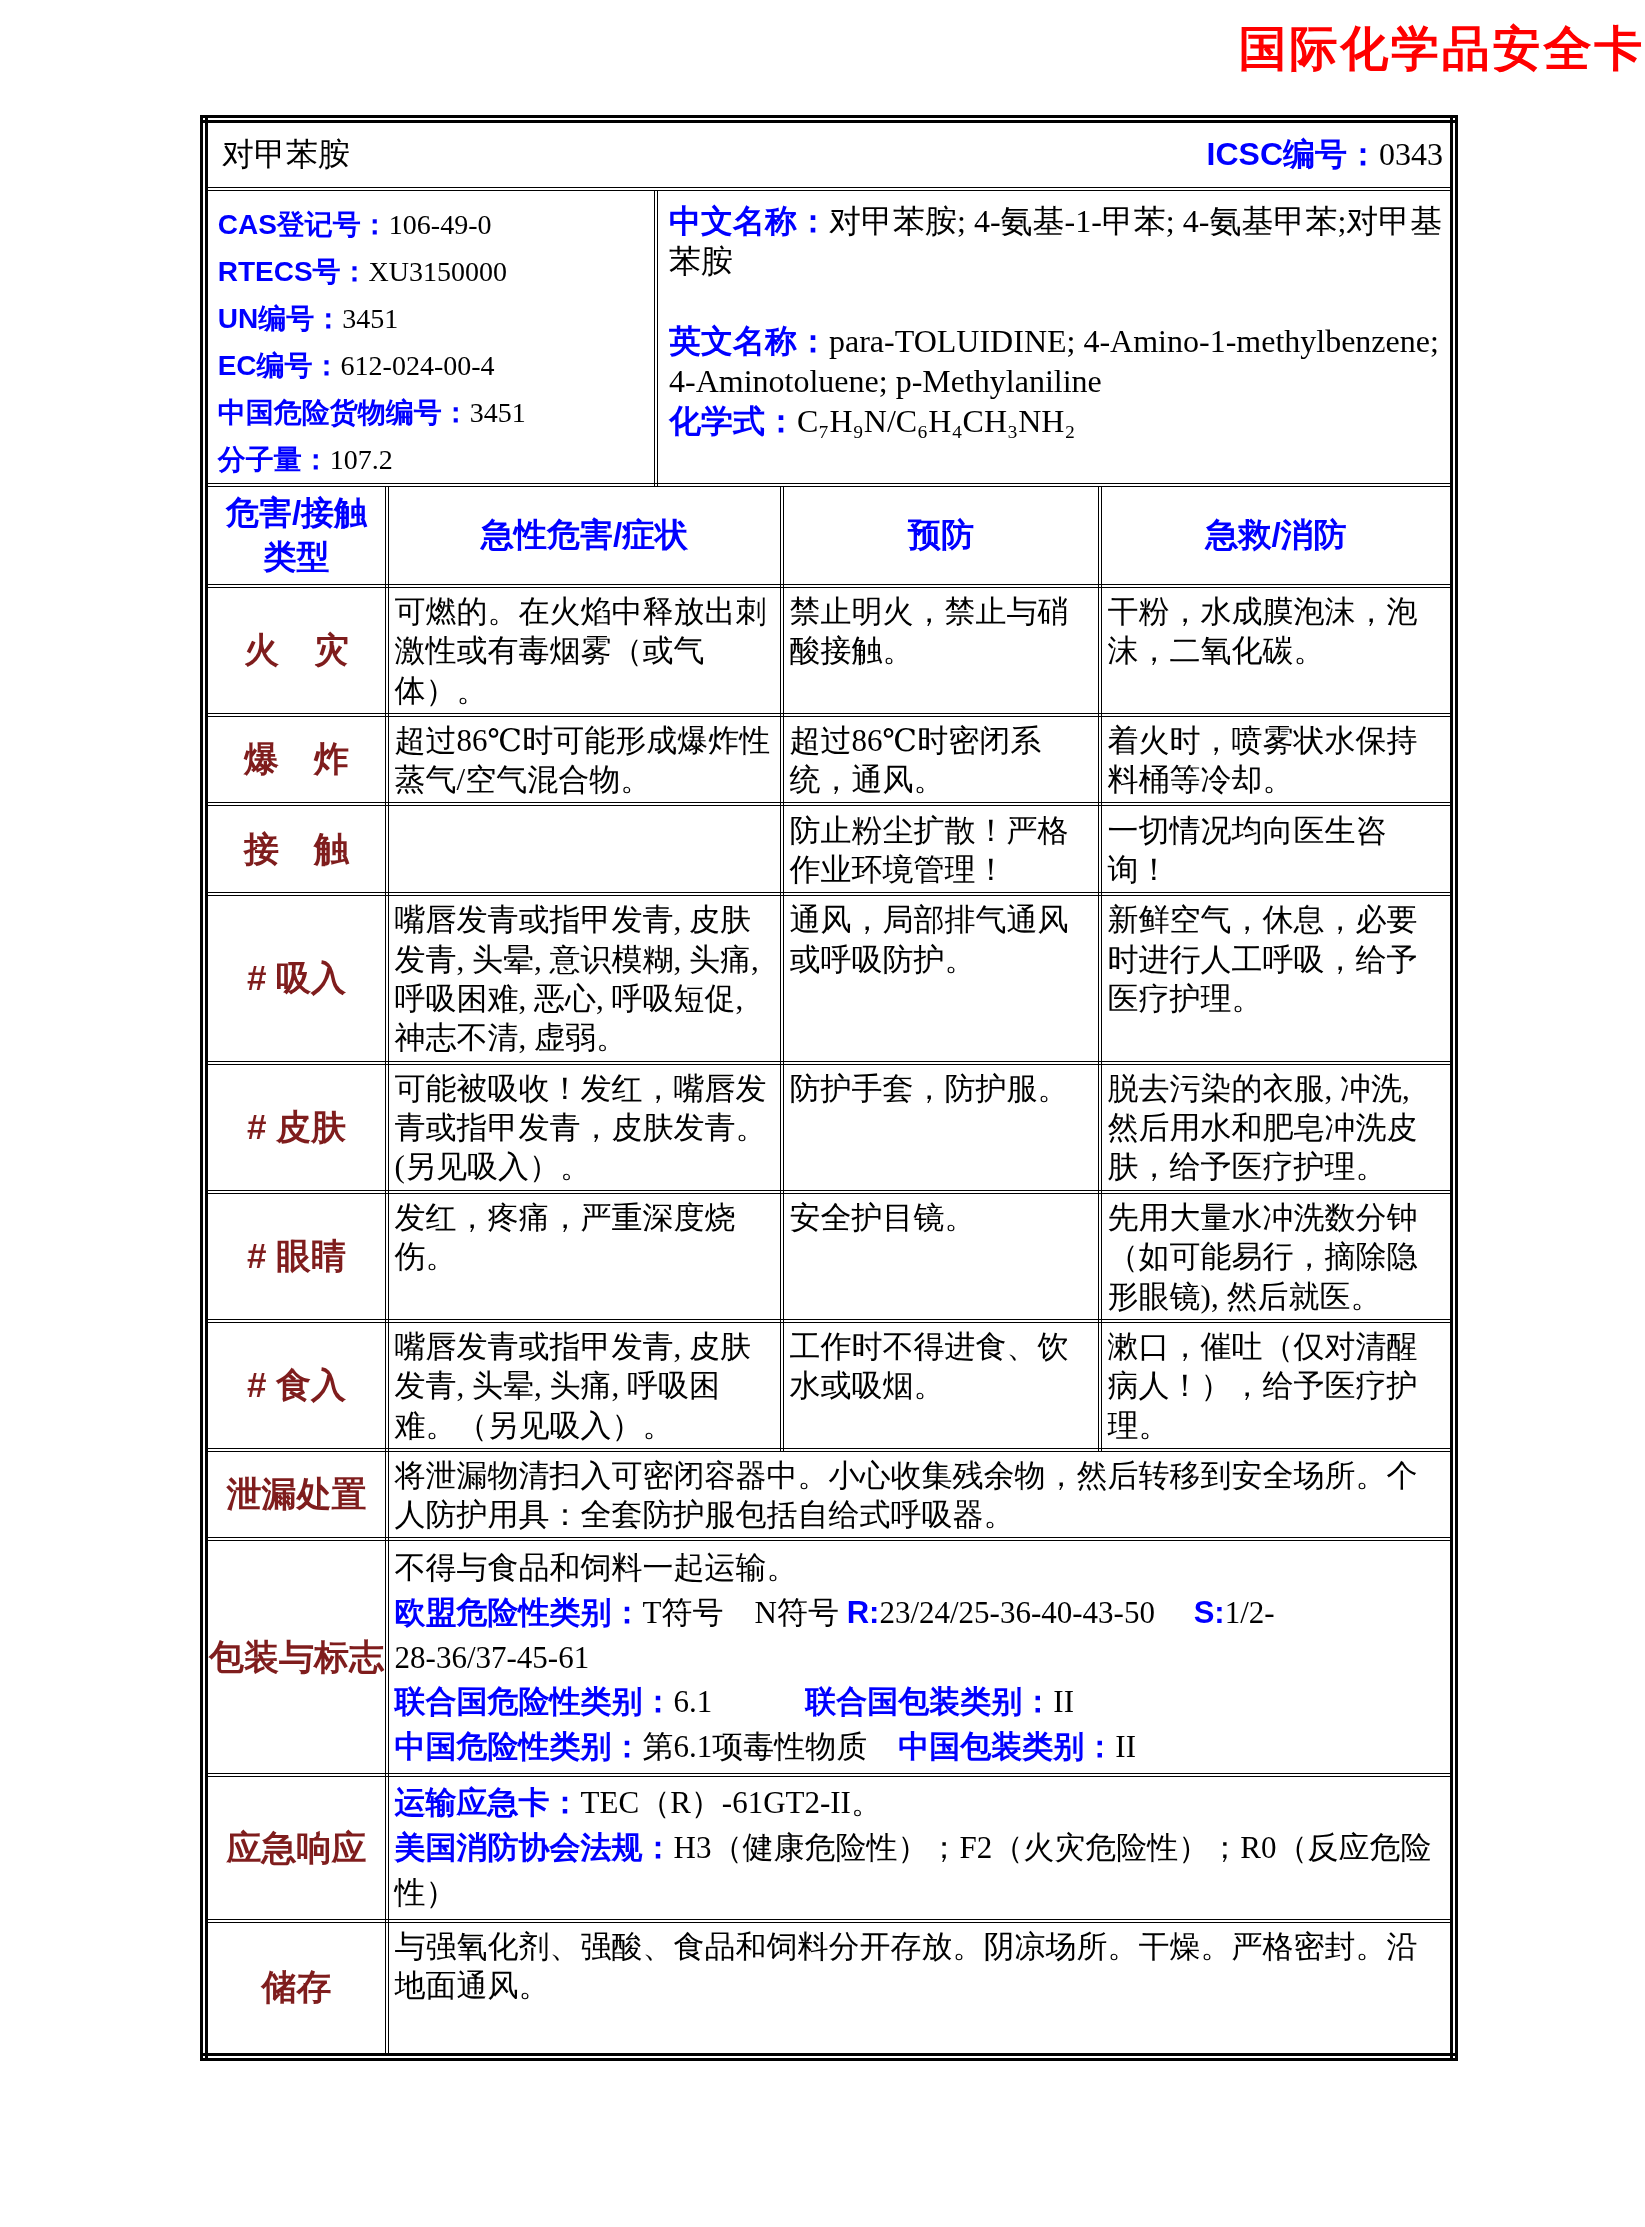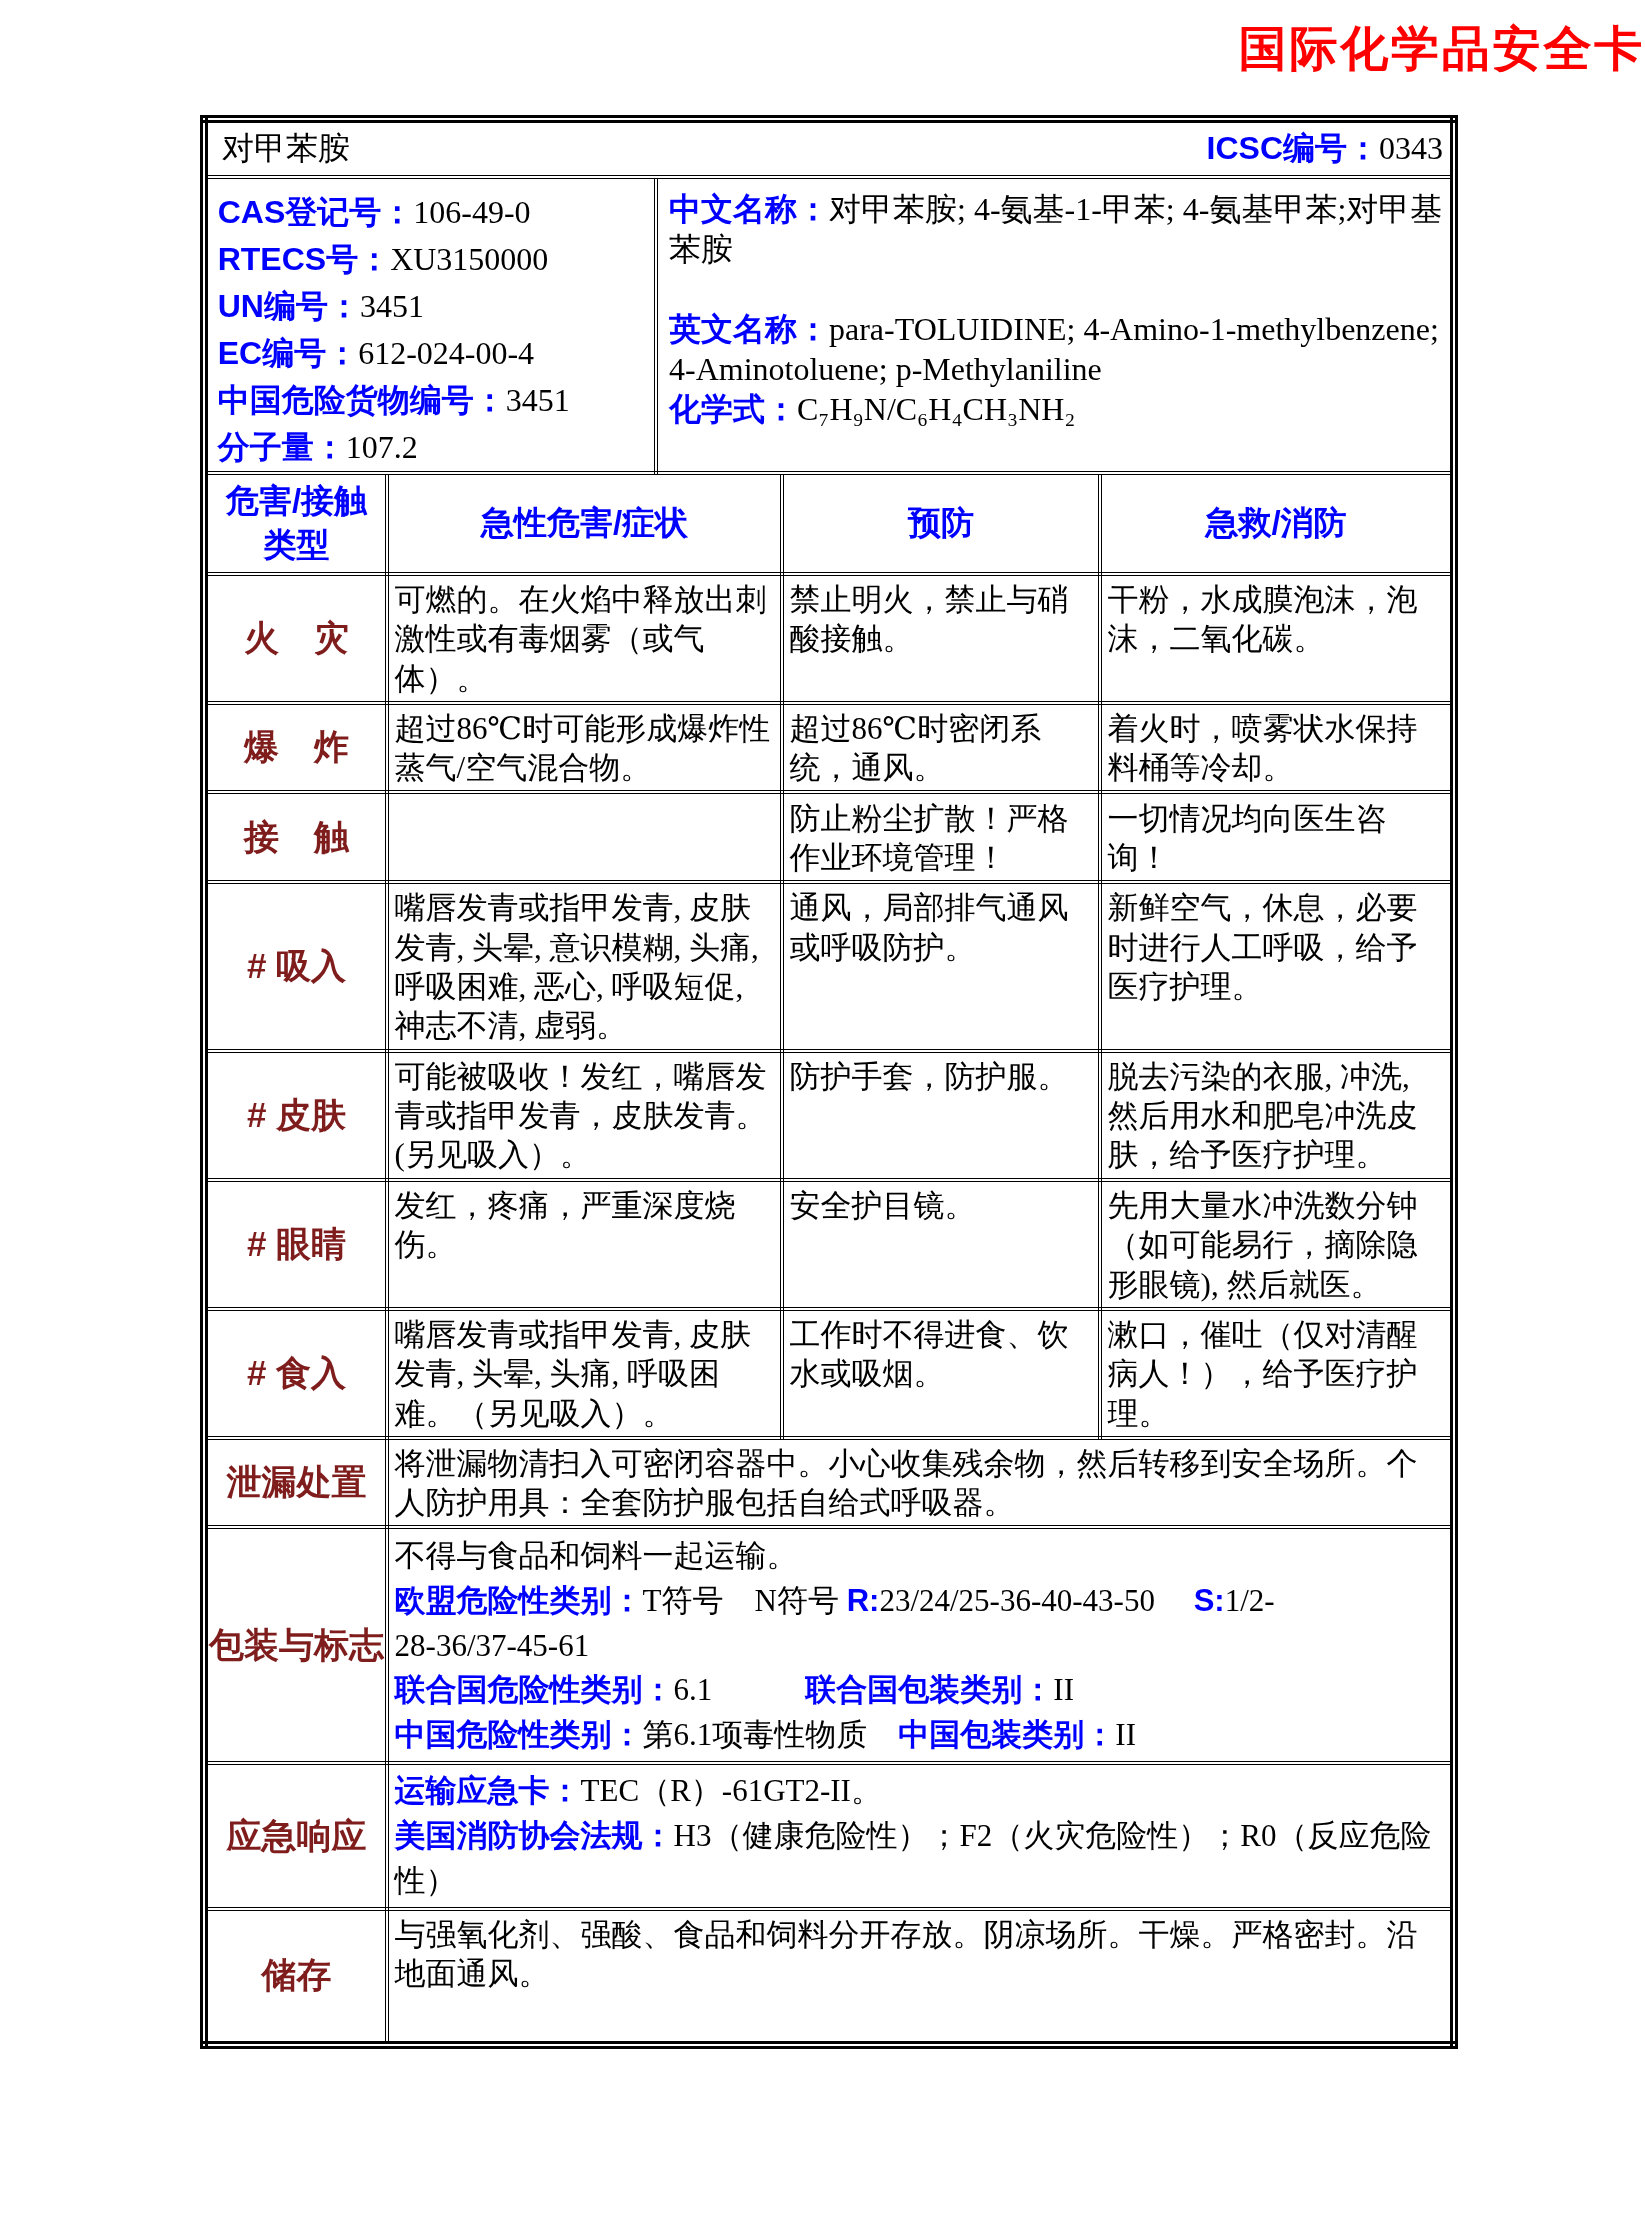--- a/index.html
+++ b/index.html
@@ -10,34 +10,34 @@
          font-family:"Liberation Sans","DejaVu Sans",sans-serif;letter-spacing:2.8px;}
   table.card{border-collapse:collapse;table-layout:fixed;width:1251px;
              margin-left:200px;border:8.3px double #000;}
   td{border:4.9px double #000;box-sizing:border-box;vertical-align:top;
      overflow:hidden;word-break:normal;overflow-wrap:break-word;}
   .lbl{color:#0000ff;font-weight:bold;
        font-family:"Liberation Sans","DejaVu Sans",sans-serif;}
   
   .namecell{vertical-align:middle;padding:0 7px 0 14px;font-size:32px;}
   .nameflex{display:flex;justify-content:space-between;align-items:center;}
-  .idcell{padding:9.7px 2.8px 0 9.7px;font-size:32px;}
+  .idcell{padding:9.7px 2.8px 0 9.7px;font-size:28px;}
   .idline{line-height:47px;white-space:nowrap;}
   .namescell{padding:9.7px 7px 0 11px;font-size:32px;line-height:40px;}
   .en-block{margin-top:40px;}
   
   .hdr{color:#0000ff;font-weight:bold;font-size:33px;text-align:center;
        vertical-align:middle;white-space:pre-line;line-height:1.35;
        font-family:"Liberation Sans","DejaVu Sans",sans-serif;}
   .rowlbl{color:#7f1d1d;font-weight:bold;font-size:35px;text-align:center;
           vertical-align:middle;padding:0;
           font-family:"Liberation Sans","DejaVu Sans",sans-serif;}
   .c{font-size:31px;line-height:1.27;padding:4.2px 2.8px 2.8px 5.6px;margin-left:16px;}
   .pline{line-height:1.45;}
-  .r-name{height:58px;}  .r-ids{height:288px;}  .r-head{height:101px;}
+  .r-name{height:70px;}  .r-ids{height:288px;}  .r-head{height:101px;}
   .r-fire{height:125px;}  .r-expl{height:81px;} .r-cont{height:83px;}
   .r-inh{height:150px;}   .r-skin{height:126px;} .r-eye{height:119px;}
   .r-ing{height:123px;}   .r-spill{height:80px;}.r-pack{height:233px;}
   .r-emrg{height:131px;}  .r-stor{height:136px;}
 </style>
 </head>
 <body>
 
 <div class="title">国际化学品安全卡</div>
 

